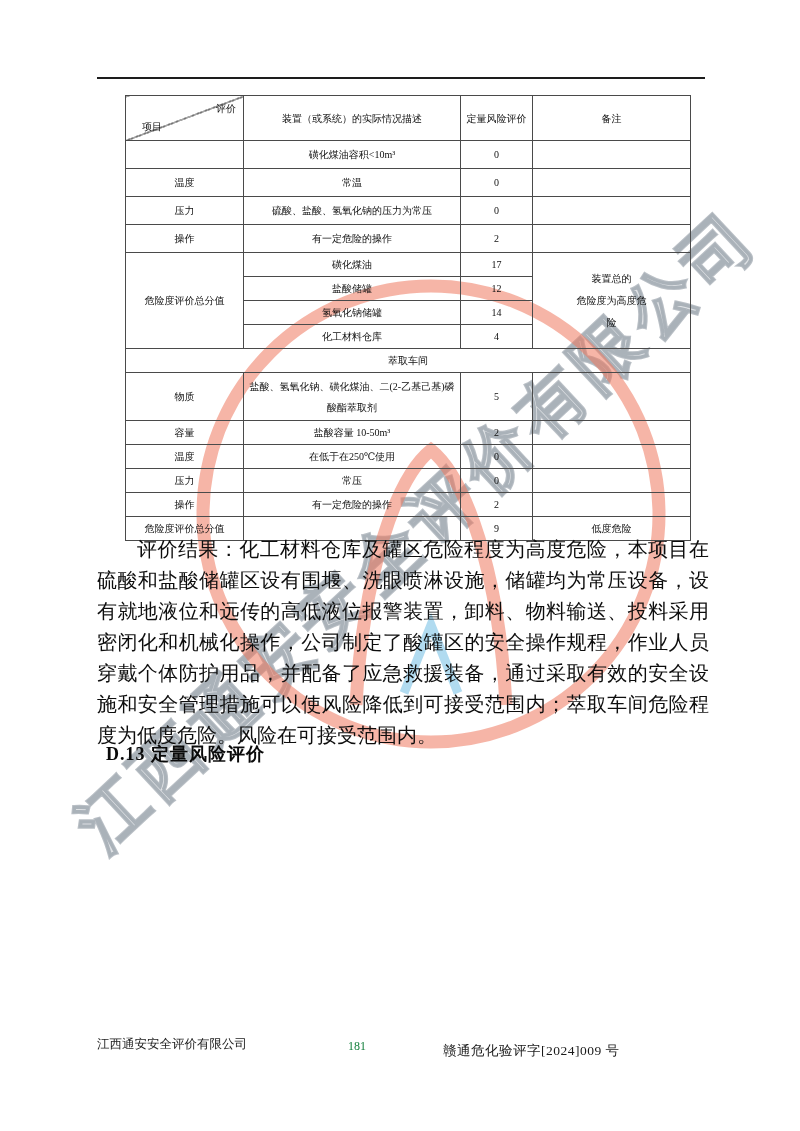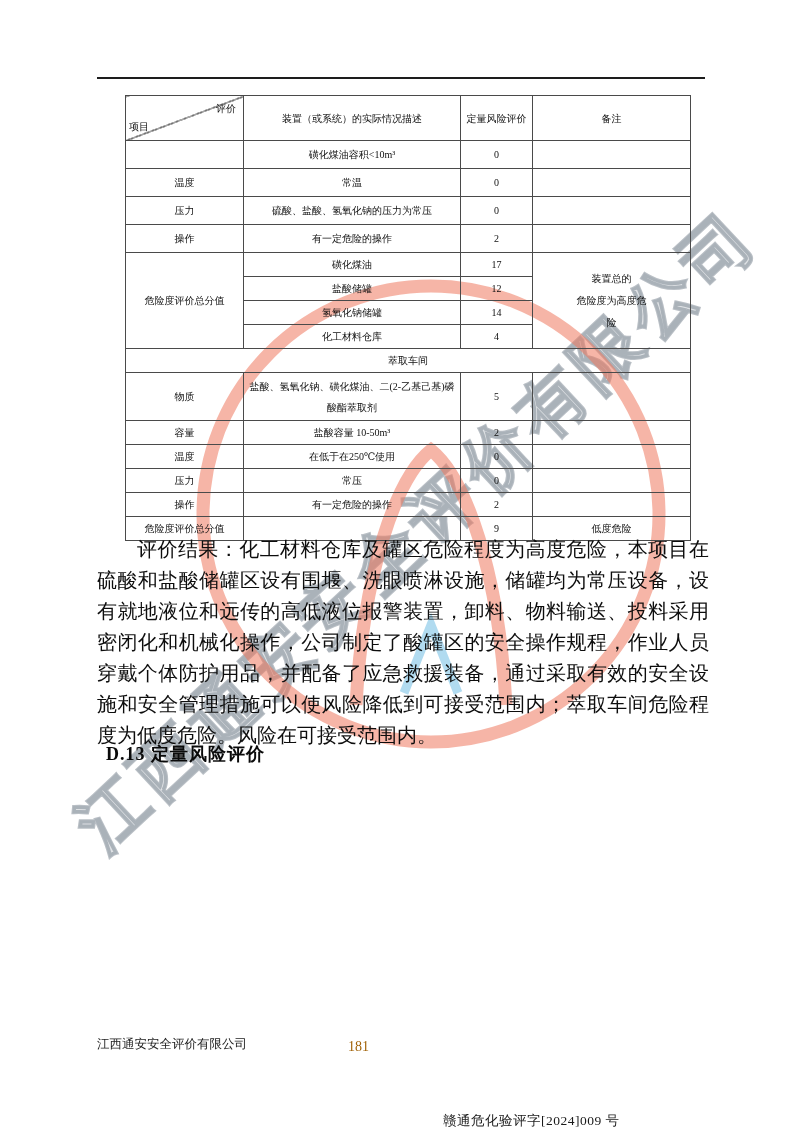--- a/index.html
+++ b/index.html
@@ -24,34 +24,34 @@
 
   
   .doc-table{position:absolute;z-index:2;left:125px;top:95px;width:565px;
              border-collapse:collapse;table-layout:fixed;font-size:10px;color:#101010;padding-left:8px;}
   .doc-table td{border:1px solid #4a4a4a;text-align:center;vertical-align:middle;
                 padding:1px 4px;line-height:21px;overflow:hidden;}
   .doc-table .note-cell{white-space:pre-line;line-height:22px;}
   .diag-cell{position:relative;padding:0;
      background:linear-gradient(to bottom right,transparent 49.3%,#4a4a4a 49.3%,#4a4a4a 50.7%,transparent 50.7%);}
   .diag-top{position:absolute;top:2px;right:7px;}
-  .diag-bottom{position:absolute;bottom:3px;left:3px;text-align:center;}
+  .diag-bottom{position:absolute;bottom:3px;left:16px;text-align:center;}
 
   
   .para{position:absolute;z-index:2;left:97px;width:612px;font-size:20px;
         text-align:justify;text-indent:2em;color:#0d0d0d;}
   .para1{top:534px;line-height:31px;}
   .para2{top:772px;line-height:52px;}
   .section-heading{position:absolute;z-index:2;left:106px;top:742px;font-size:18px;
         font-weight:bold;letter-spacing:1px;color:#0a0a0a;}
 
   
   .footer-company{position:absolute;z-index:2;left:97px;top:1036px;font-size:12.5px;color:#222;}
-  .footer-page{position:absolute;z-index:2;left:348px;top:1039px;font-size:14px;color:#a16207;}
-  .footer-docno{position:absolute;z-index:2;left:443px;top:1112px;font-size:13.5px;color:#1a1a1a;letter-spacing:0.5px;}
+  .footer-page{position:absolute;z-index:2;left:348px;top:1039px;font-size:12px;color:#15803d;}
+  .footer-docno{position:absolute;z-index:2;left:443px;top:1042px;font-size:13.5px;color:#1a1a1a;letter-spacing:0.5px;}
 </style>
 </head>
 <body>
 
 <div class="page">
 
   <div class="wm wm-diag">江西通安安全评价有限公司</div>
   <svg class="wm wm-seal" viewBox="0 0 482 482">
     <circle cx="241" cy="241" r="228" fill="none" stroke="rgba(238,120,95,0.55)" stroke-width="13"></circle>
     <path d="M 166 432 C 173 300 206 205 241 177 C 276 205 309 300 316 432" fill="none" stroke="rgba(238,120,95,0.55)" stroke-width="13"></path>

